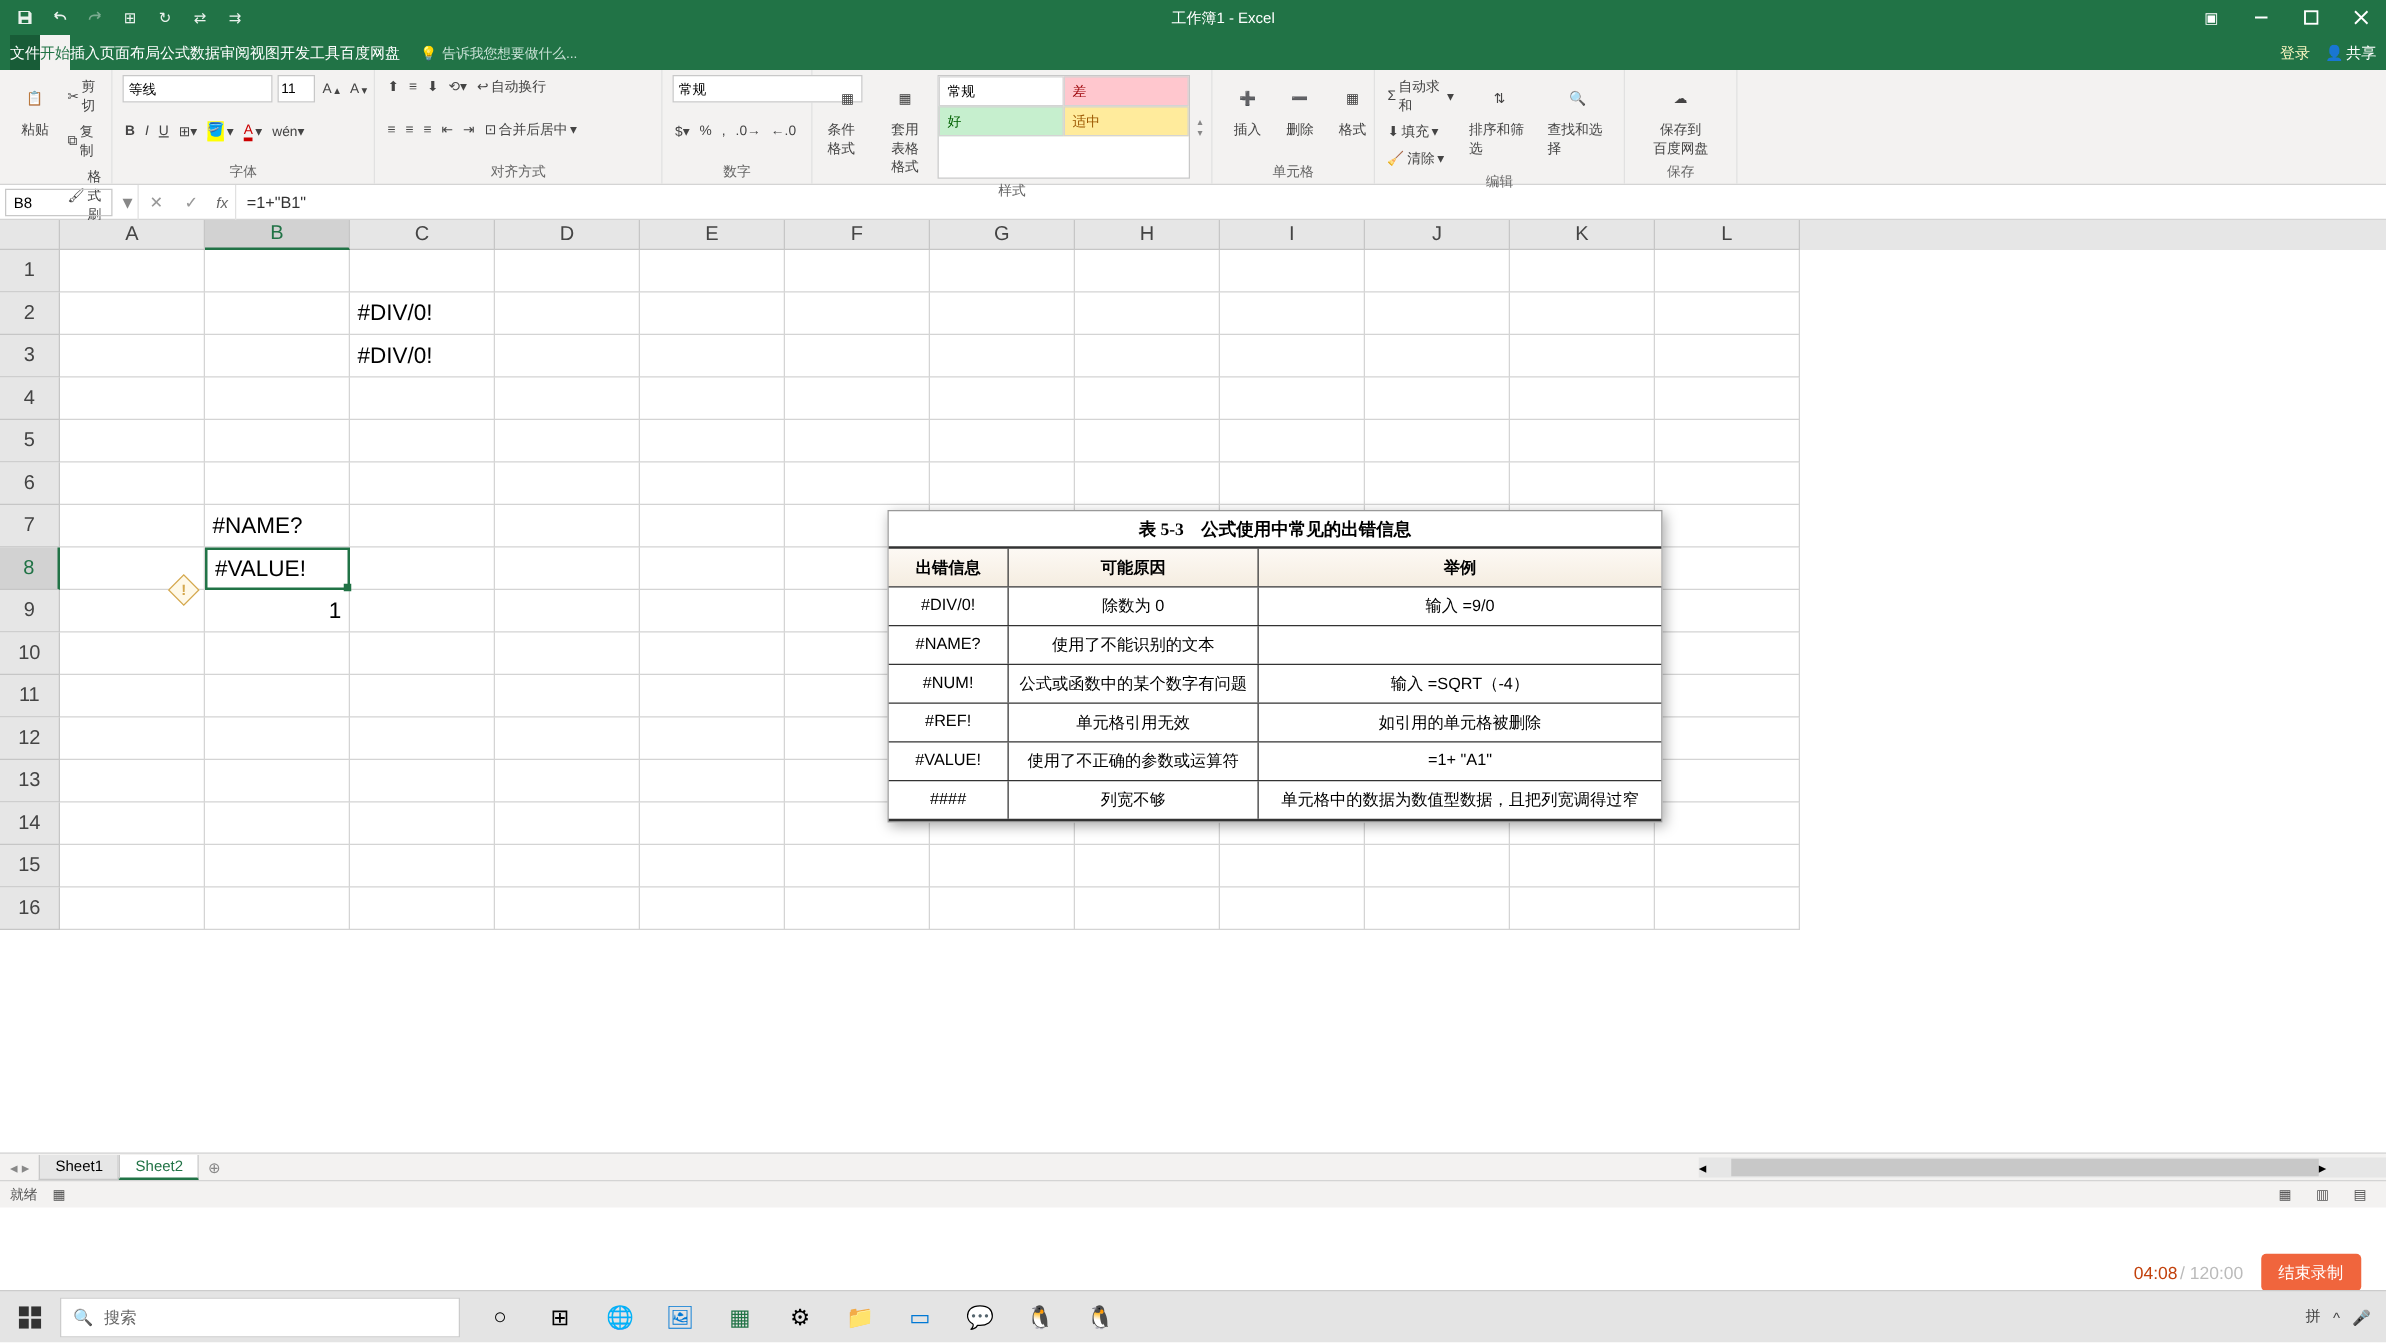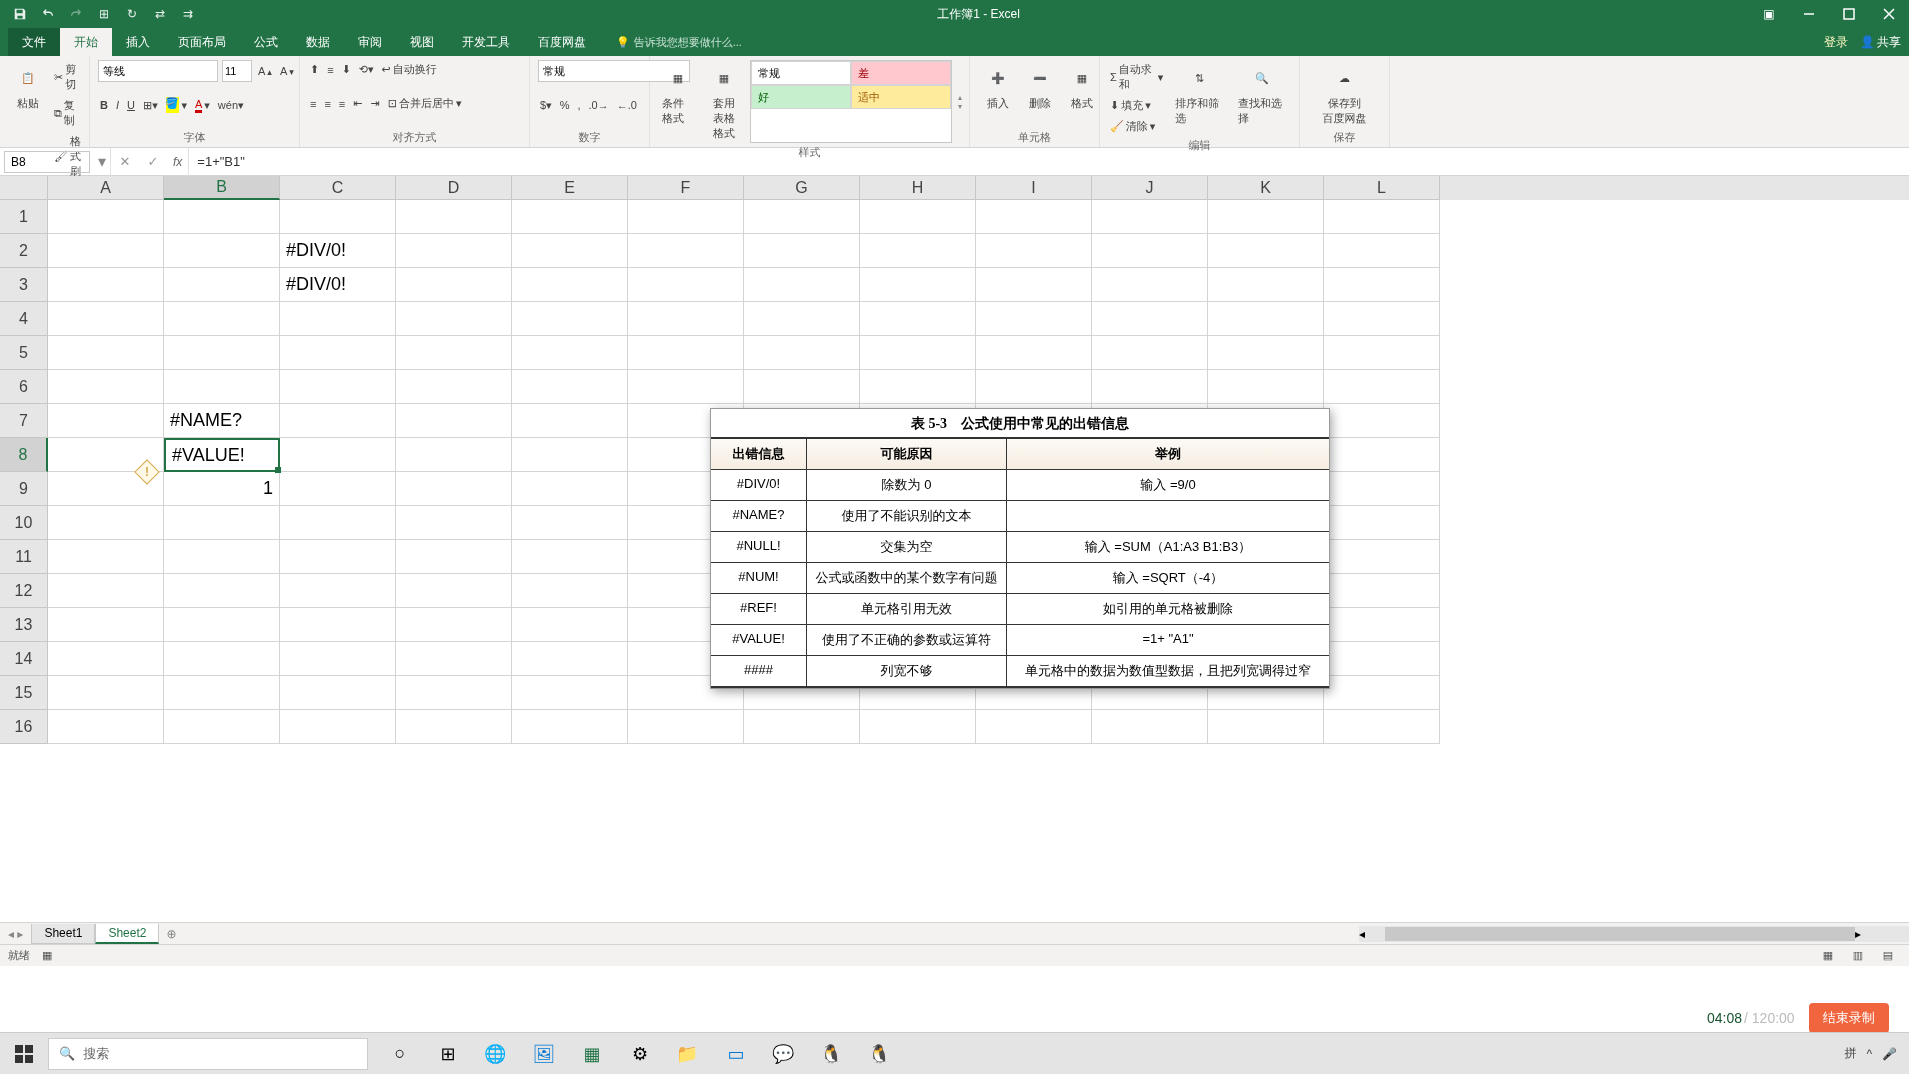--- a/index.html
+++ b/index.html
@@ -9,21 +9,21 @@
 .titlebar { background: #217346; height: 28px; display: flex; align-items: center; color: #fff; font-size: 12px; }
 .qat { display: flex; align-items: center; gap: 4px; padding: 0 8px; }
 .qat-btn { width: 24px; height: 24px; display: flex; align-items: center; justify-content: center; color: #fff; opacity: .9; }
 .qat-btn.disabled { opacity: .4; }
 .title-center { flex: 1; text-align: center; }
 .win-controls { display: flex; }
 .win-btn { width: 40px; height: 28px; display: flex; align-items: center; justify-content: center; color: #fff; }
 
 
 .ribbon-tabs { background: #217346; height: 28px; display: flex; align-items: center; padding: 0 8px; }
-.tab { padding: 0 14px; height: 28px; line-height: 28px; color: #fff; font-size: 12px; }
+.tab { padding: 0 0; height: 28px; line-height: 28px; color: #fff; font-size: 12px; }
 .tab.active { background: #f3f2f1; color: #217346; }
 .tab.file { background: #185c37; color: #fff; }
 .tell-me { color: #c7e0d4; font-size: 11px; margin-left: 16px; display: flex; align-items: center; gap: 4px; }
 .user-area { margin-left: auto; display: flex; align-items: center; gap: 12px; }
 .login { color: #fef9c3; font-size: 12px; }
 .share { color: #fff; font-size: 12px; display: flex; align-items: center; gap: 2px; }
 
 
 .ribbon { background: #f3f2f1; height: 92px; display: flex; border-bottom: 1px solid #d4d4d4; }
 .ribbon-group { border-right: 1px solid #e1e1e1; padding: 4px 8px 2px; display: flex; flex-direction: column; justify-content: space-between; }
@@ -103,21 +103,21 @@
 .hscroll-thumb { width: 470px; height: 14px; background: #c8c8c8; margin-left: 20px; }
 
 
 .status-bar { height: 22px; display: flex; align-items: center; background: #f3f2f1; font-size: 11px; color: #555; padding: 0 8px; border-top: 1px solid #d4d4d4; }
 .status-right { margin-left: auto; display: flex; align-items: center; gap: 4px; }
 .view-btn { width: 26px; height: 18px; display:flex; align-items:center; justify-content:center; }
 
 
 .record-overlay { position: absolute; right: 0; bottom: 42px; width: 210px; height: 28px; display:flex; align-items:center; }
 .timer-box { background:#fff; padding:4px 8px; font-size: 14px; display:flex; gap:2px; border-radius: 4px; margin-right:6px; }
-.timer-cur { color: #14532d; font-weight: 500; }
+.timer-cur { color: #c2410c; font-weight: 500; }
 .timer-total { color: #bbb; }
 .stop-rec { background: #f0653d; color: #fff; padding: 6px 14px; border-radius: 4px; font-size: 13px; }
 
 .taskbar { position: absolute; bottom: 0; left: 0; right: 0; height: 42px; background: #e4e4e4; display: flex; align-items: center; border-top: 1px solid #ccc; }
 .start-btn { width: 48px; height: 42px; display: flex; align-items: center; justify-content: center; }
 .search-box { width: 320px; height: 32px; background: #fff; border: 1px solid #ccc; display: flex; align-items: center; padding: 0 10px; gap: 8px; font-size: 13px; color: #666; }
 .task-icons { display: flex; margin-left: 12px; gap: 8px; }
 .task-icon { width: 40px; height: 40px; display: flex; align-items: center; justify-content: center; font-size: 18px; }
 .tray { margin-left: auto; display: flex; align-items: center; gap: 10px; padding-right: 12px; font-size: 12px; color: #444; }
 </style>
@@ -603,25 +603,20 @@
         <div class="ft-row">
           <div class="ft-cell ft-c1">#DIV/0!</div>
           <div class="ft-cell ft-c2">除数为 0</div>
           <div class="ft-cell ft-c3">输入 =9/0</div>
         </div>
         <div class="ft-row">
           <div class="ft-cell ft-c1">#NAME?</div>
           <div class="ft-cell ft-c2">使用了不能识别的文本</div>
         </div>
         <div class="ft-row">
-          <div class="ft-cell ft-c1">#NULL!</div>
-          <div class="ft-cell ft-c2">交集为空</div>
-          <div class="ft-cell ft-c3">输入 =SUM（A1:A3 B1:B3）</div>
-        </div>
-        <div class="ft-row">
           <div class="ft-cell ft-c1">#NUM!</div>
           <div class="ft-cell ft-c2">公式或函数中的某个数字有问题</div>
           <div class="ft-cell ft-c3">输入 =SQRT（-4）</div>
         </div>
         <div class="ft-row">
           <div class="ft-cell ft-c1">#REF!</div>
           <div class="ft-cell ft-c2">单元格引用无效</div>
           <div class="ft-cell ft-c3">如引用的单元格被删除</div>
         </div>
         <div class="ft-row">

